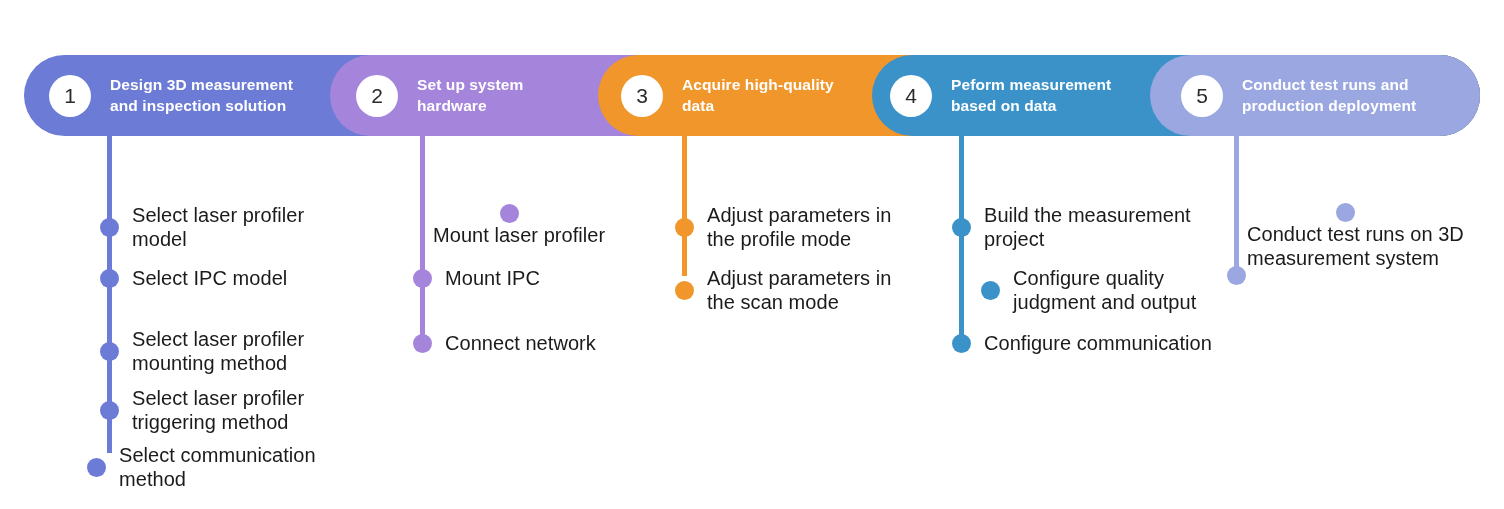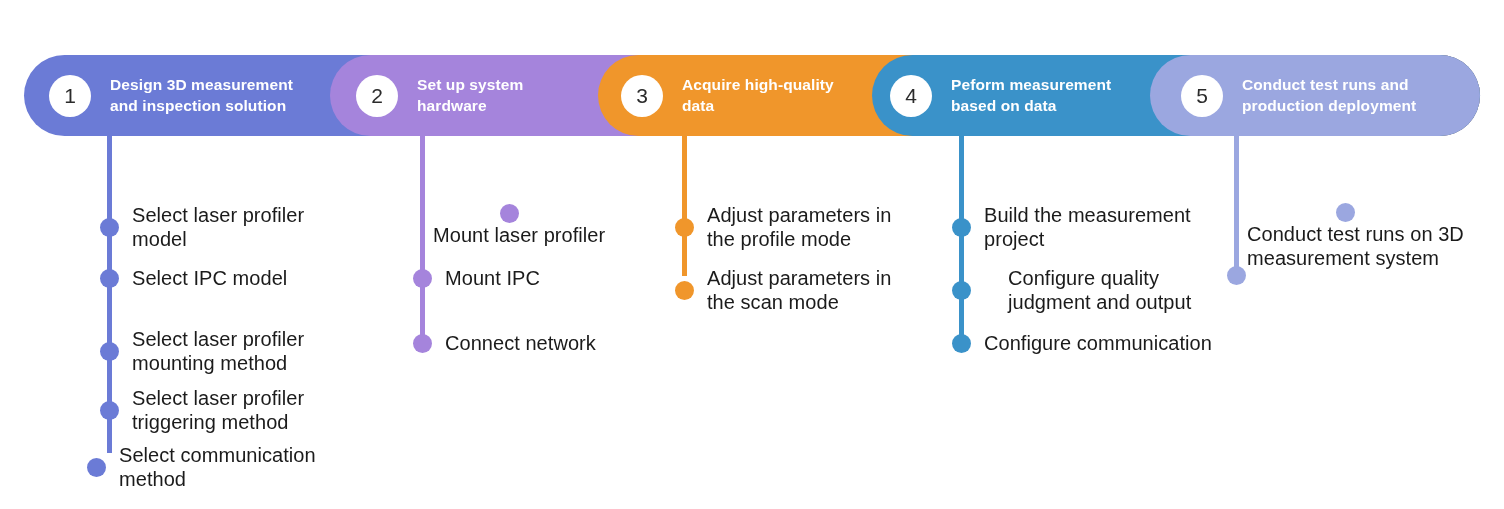--- a/index.html
+++ b/index.html
@@ -186,21 +186,21 @@
         <div class="dot" style="background: rgb(240, 150, 43);"></div>
         <div class="node-label">Adjust parameters in
 the scan mode</div>
       </div>
       <div class="stem" style="left: 959px; top: 136px; height: 205px; background: rgb(58, 146, 201);"></div>
       <div class="node" style="left: 959px; top: 203px;">
         <div class="dot" style="background: rgb(58, 146, 201);"></div>
         <div class="node-label">Build the measurement
 project</div>
       </div>
-      <div class="node" style="left: 959px; top: 266px; gap: 24px;">
+      <div class="node" style="left: 988px; top: 266px;">
         <div class="dot" style="background: rgb(58, 146, 201);"></div>
         <div class="node-label">Configure quality
 judgment and output</div>
       </div>
       <div class="node" style="left: 959px; top: 331px;">
         <div class="dot" style="background: rgb(58, 146, 201);"></div>
         <div class="node-label">Configure communication</div>
       </div>
       <div class="stem" style="left: 1234px; top: 136px; height: 140px; background: rgb(155, 167, 224);"></div>
       <div class="node" style="left: 1234px; top: 203px; flex-direction: column;">

